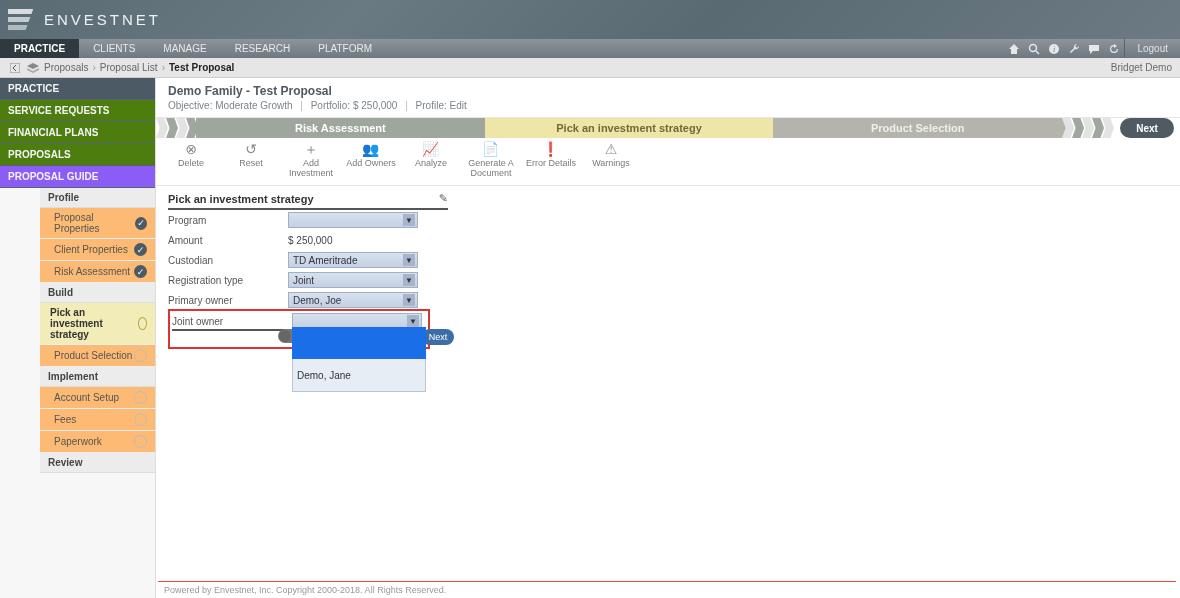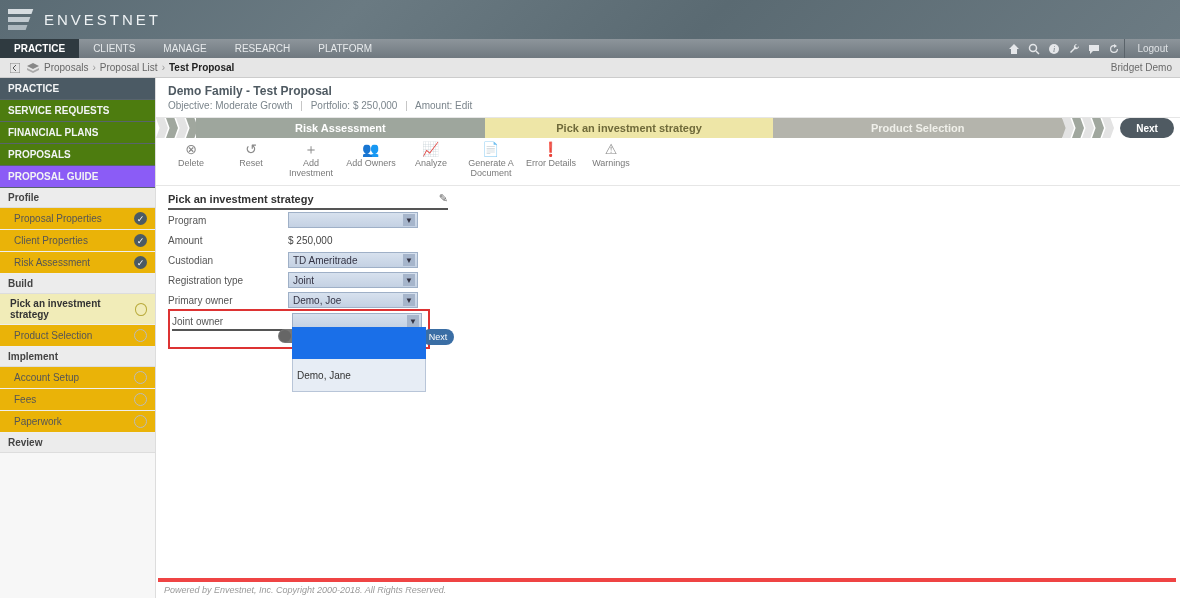--- a/index.html
+++ b/index.html
@@ -93,21 +93,21 @@
     background: #4d7c0f;
     color: #f2f4f5;
     font-size: 10px;
     font-weight: bold;
     padding: 5px 8px;
     border-bottom: 1px solid #58646c;
     cursor: pointer;
   }
   .left-top .nav-item.selected { background: #4b5a64; }
   .left-top .nav-item.guide { background: #8b5cf6; }
-  .left-bottom { background: #eab308; }
+  .left-bottom { background: #fdba74; margin-left: 40px; }
   .section-head {
     background: #ececec;
     font-weight: bold;
     font-size: 10px;
     padding: 4px 8px;
     border-bottom: 1px solid #ddd;
     color: #444;
   }
   .side-item {
     display: flex;
@@ -303,25 +303,24 @@
     background: #3a6ea5;
     color: #fff;
     border-radius: 8px 8px 8px 8px;
     font-size: 9px;
     display: flex; align-items: center; justify-content: center;
   }
   
   .footer {
     position: absolute;
     left: 158px; right: 4px; bottom: 0;
-    border-top: 4px solid #ef4444;
+    border-top: 1px solid #ef4444;
     font-size: 9px;
     color: #999;
     padding: 3px 6px;
-    font-style: italic;
   }
 </style>
 </head>
 <body>
 
 <div class="brand-bar">
   <span class="logo-mark">
     <svg viewBox="0 0 30 26" width="30" height="26">
       <rect x="0" y="2" width="26" height="5" fill="#d7dde1" transform="skewX(-20)"></rect>
       <rect x="0" y="10" width="26" height="5" fill="#c2cbd1" transform="skewX(-20)"></rect>
@@ -450,21 +449,21 @@
   <div class="main-col">
     <div class="page-head">
       <div class="page-title">Demo Family - Test Proposal</div>
       <div class="page-meta">
         <span>Objective:</span>
         <span>Moderate Growth</span>
         <span class="divider">|</span>
         <span>Portfolio:</span>
         <span>$ 250,000</span>
         <span class="divider">|</span>
-        <span>Amount:</span>
+        <span>Profile:</span>
         <span>Edit</span>
       </div>
     </div>
 
     <div class="ribbon">
       <div class="chevs">
         <div class="chev"></div>
           <div class="chev dark"></div>
           <div class="chev"></div>
           <div class="chev dark"></div>

